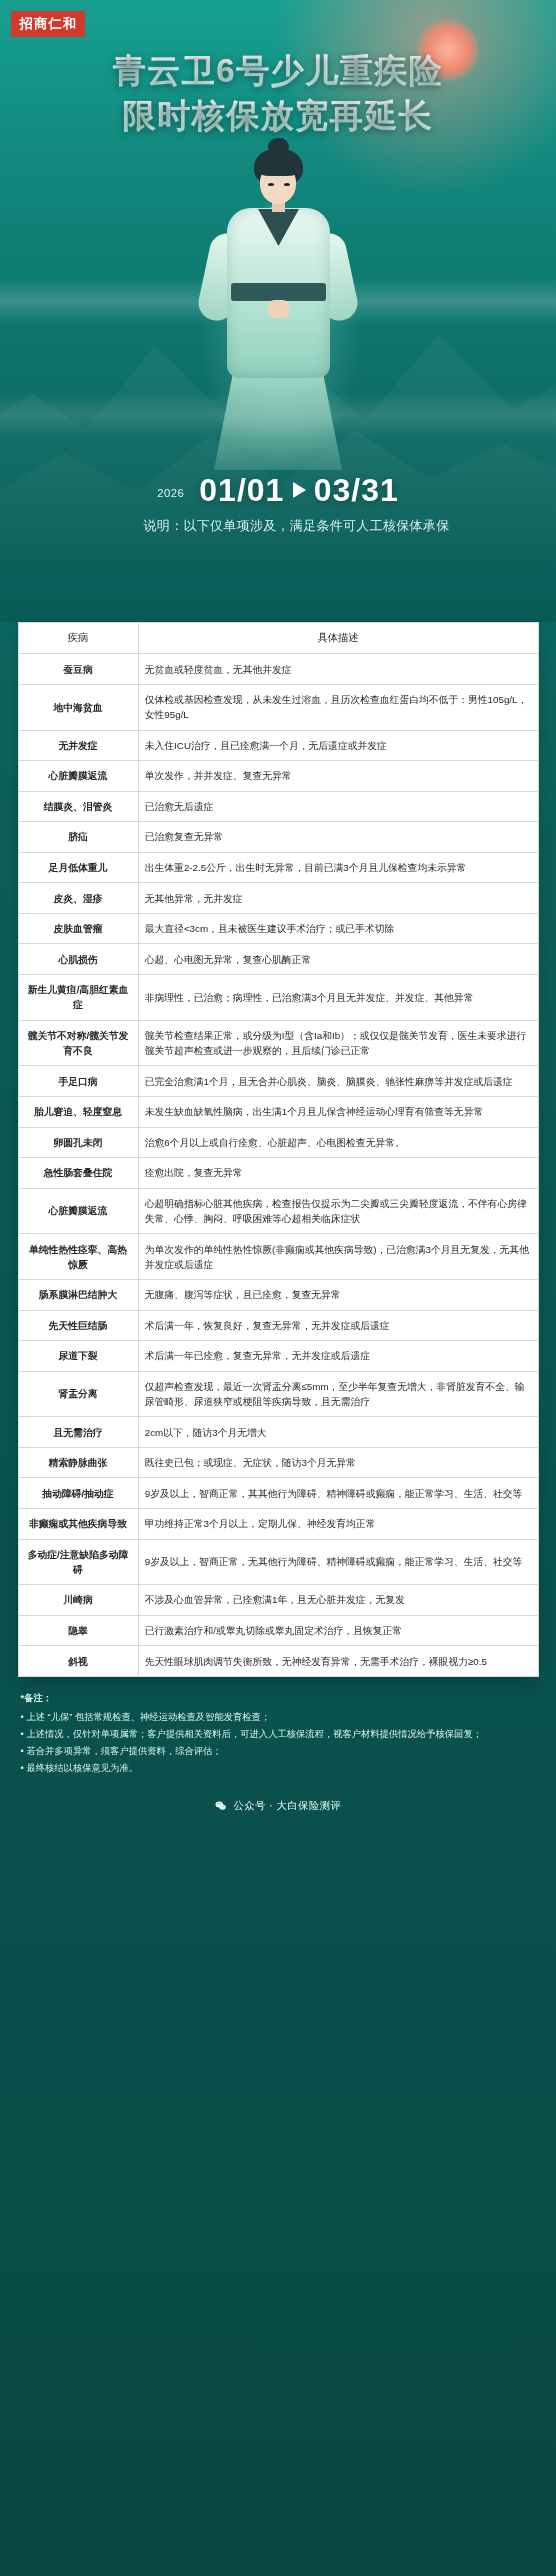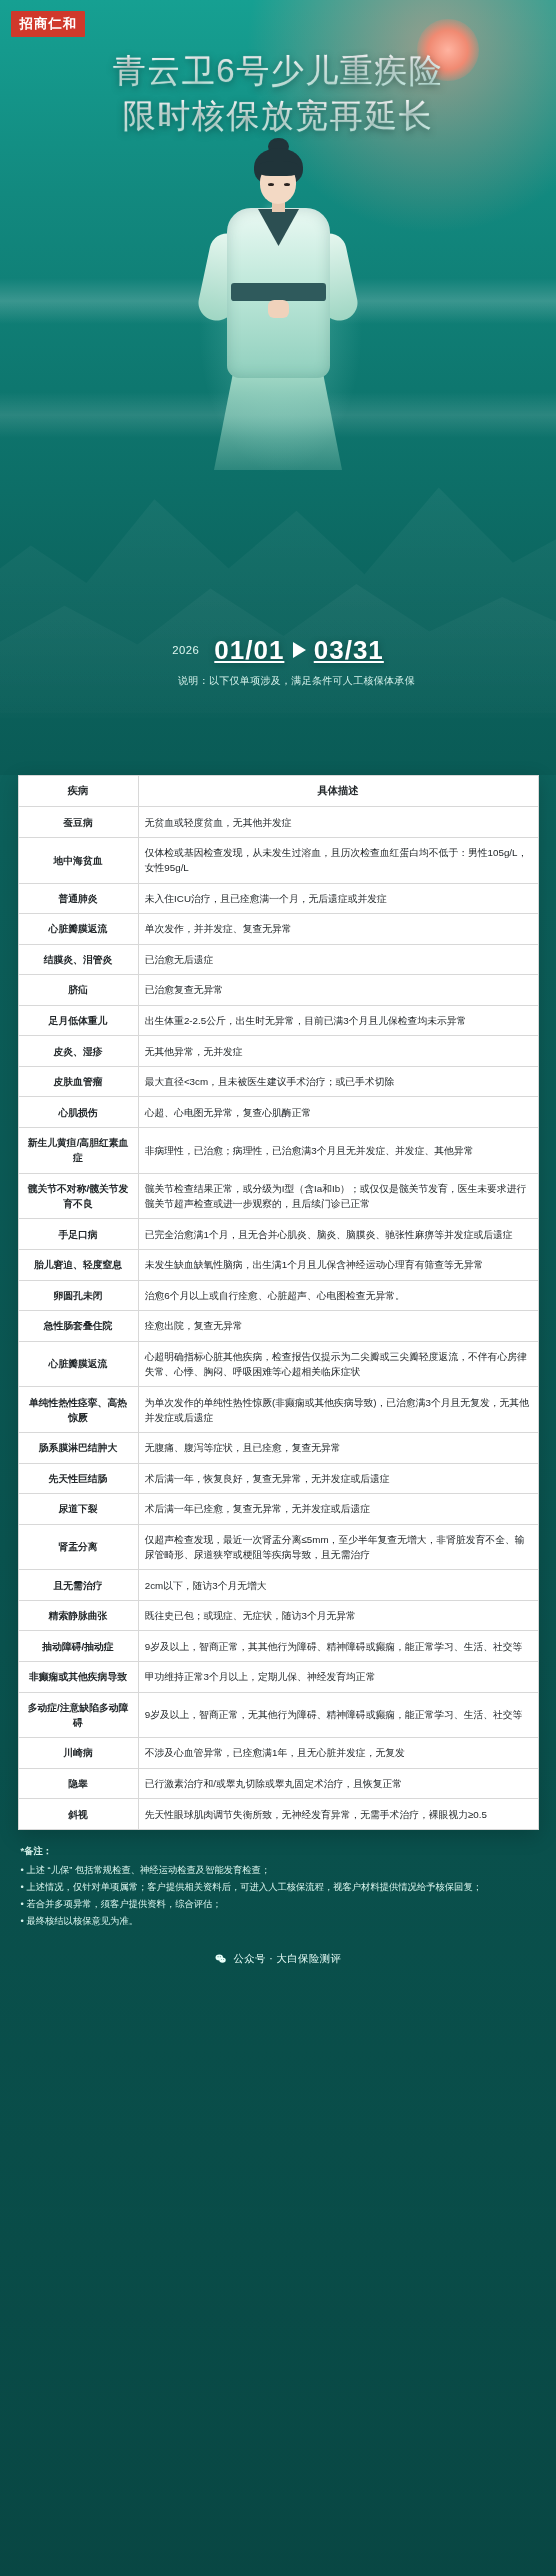--- a/index.html
+++ b/index.html
@@ -13,21 +13,21 @@
     position: relative;
     width: 556px;
     min-height: 2812px;
     background: linear-gradient(180deg, #1a9b8e 0%, #13857c 6%, #0f6f68 14%, #0c5f5a 30%, #0a534f 55%, #094c48 80%, #084340 100%);
     overflow: hidden;
   }
 
   
   .hero {
     position: relative;
-    height: 775px;
+    height: 622px;
     overflow: hidden;
     background:
       radial-gradient(circle at 78% 6%, rgba(255,160,140,0.55) 0%, rgba(255,160,140,0.0) 22%),
       linear-gradient(180deg, #16a092 0%, #12897f 25%, #0e776f 50%, #0c6660 75%, #0a5b56 100%);
   }
   .brand-tag {
     position: absolute;
     top: 11.3px; left: 11.3px;
     background: #d0392b;
     color: #fff;
@@ -78,21 +78,21 @@
 
   .title-wrap {
     position: relative;
     z-index: 6;
     padding-top: 49px;
     text-align: center;
   }
   .title-line {
     display: inline-block;
     font-size: 33px;
-    font-weight: normal;
+    font-weight: bold;
     letter-spacing: 1.5px;
     color: #f6fffb;
     text-shadow: 0 2.1px 7.2px rgba(0,40,38,0.55), 0 0 1px rgba(255,255,255,0.6);
     background: linear-gradient(180deg, #ffffff 20%, #cdfff0 55%, #8fe7d4 100%);
     -webkit-background-clip: text;
     background-clip: text;
     color: transparent;
   }
 
   
@@ -216,41 +216,40 @@
     gap: 15px;
   }
   .year {
     font-size: 11.3px;
     color: #eafff9;
     letter-spacing: 0.5px;
     padding-bottom: 7.2px;
     opacity: .95;
   }
   .date-main {
-    font-size: 26px;
+    font-size: 32px;
     font-weight: bold;
     color: #ffffff;
     letter-spacing: 1px;
     line-height: 1;
     text-shadow: 0 1.5px 6.2px rgba(0,50,46,0.5);
     display: inline-flex;
     align-items: center;
     gap: 8.2px;
-    text-decoration: underline;
   }
   .tri {
     display: inline-block;
     width: 0; height: 0;
     border-left: 13.4px solid #ffffff;
     border-top: 8.2px solid transparent;
     border-bottom: 8.2px solid transparent;
   }
   .date-note {
     margin-top: 11.3px;
-    font-size: 10px;
+    font-size: 13px;
     color: #d6f3ec;
     letter-spacing: 0.3px;
     padding-left: 37px;
   }
 
   
   .card {
     position: relative;
     z-index: 9;
     margin: 0 17.5px;
@@ -266,21 +265,21 @@
   }
   table.tbl th, table.tbl td {
     border: 0.5px solid #d8d8d8;
     padding: 7.2px 6.2px;
     font-size: 9.8px;
     color: #23282b;
     line-height: 1.55;
     vertical-align: middle;
   }
   table.tbl th {
-    font-weight: bold;
+    font-weight: normal;
     text-align: center;
     background: #ffffff;
     font-size: 10.3px;
   }
   table.tbl td.c1 {
     width: 120px;
     text-align: center;
     font-weight: bold;
   }
   table.tbl td.c2 { text-align: left; }
@@ -375,21 +374,21 @@
       <tbody id="tbody">
           <tr>
             <td class="c1">蚕豆病</td>
             <td class="c2">无贫血或轻度贫血，无其他并发症</td>
           </tr>
           <tr>
             <td class="c1">地中海贫血</td>
             <td class="c2">仅体检或基因检查发现，从未发生过溶血，且历次检查血红蛋白均不低于：男性105g/L，女性95g/L</td>
           </tr>
           <tr>
-            <td class="c1">普通肺炎</td>
+            <td class="c1">无并发症</td>
             <td class="c2">未入住ICU治疗，且已痊愈满一个月，无后遗症或并发症</td>
           </tr>
           <tr>
             <td class="c1">心脏瓣膜返流</td>
             <td class="c2">单次发作，并并发症、复查无异常</td>
           </tr>
           <tr>
             <td class="c1">结膜炎、泪管炎</td>
             <td class="c2">已治愈无后遗症</td>
           </tr>

